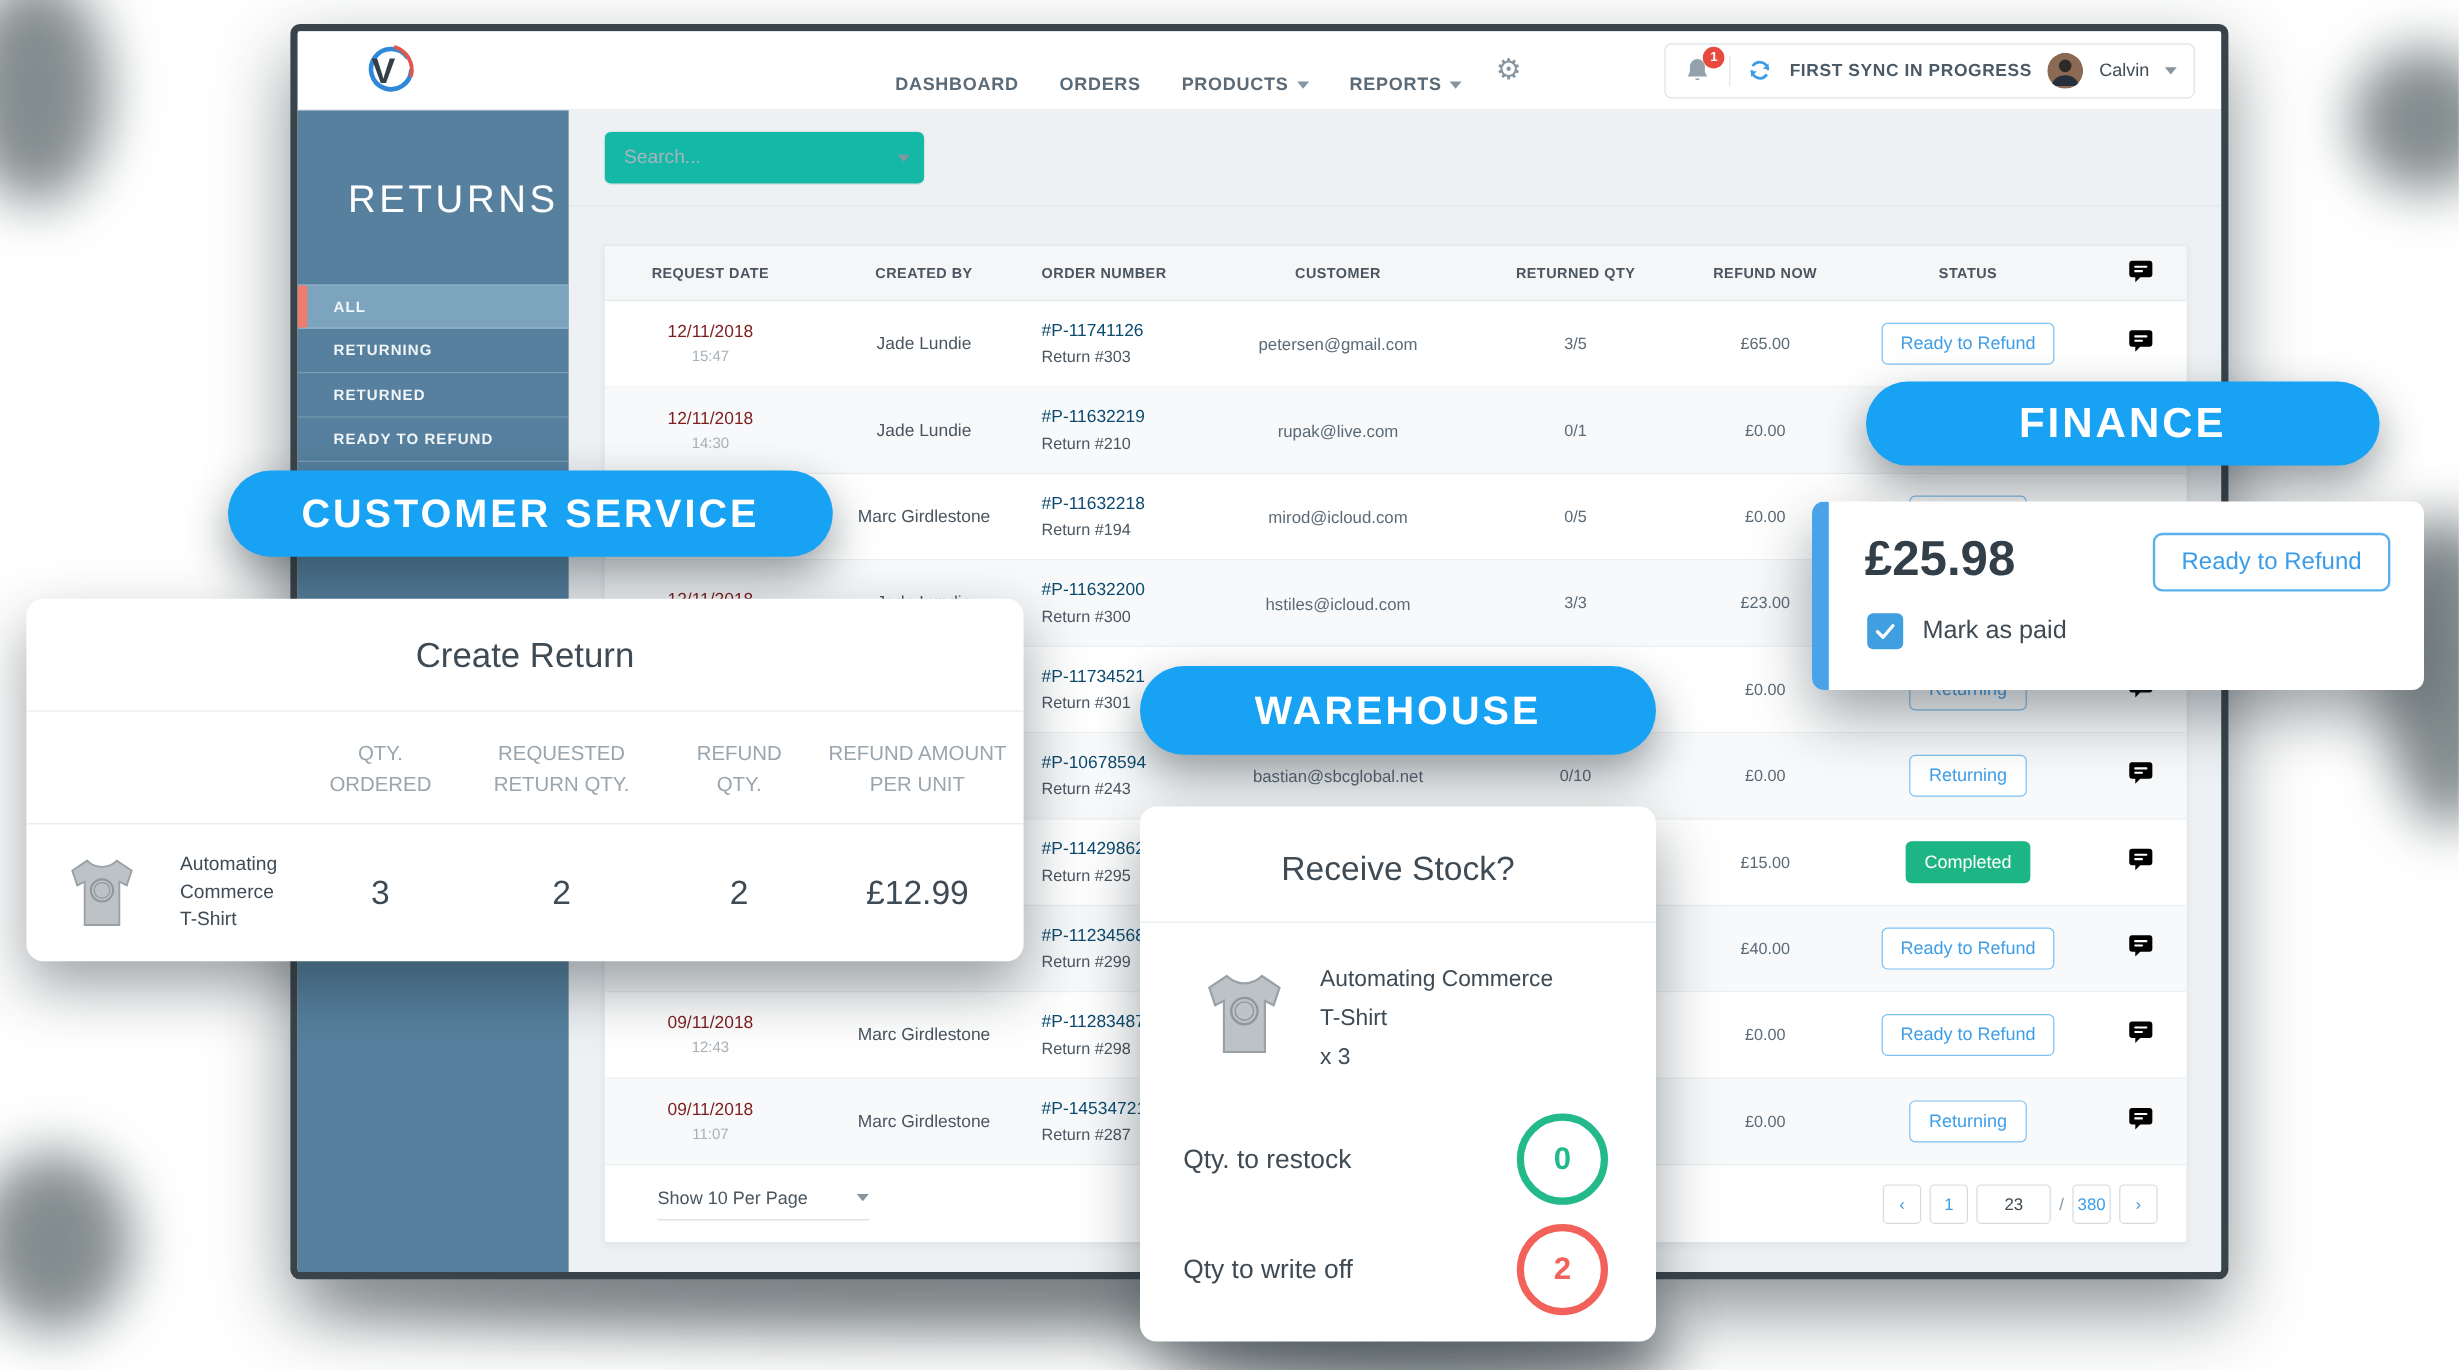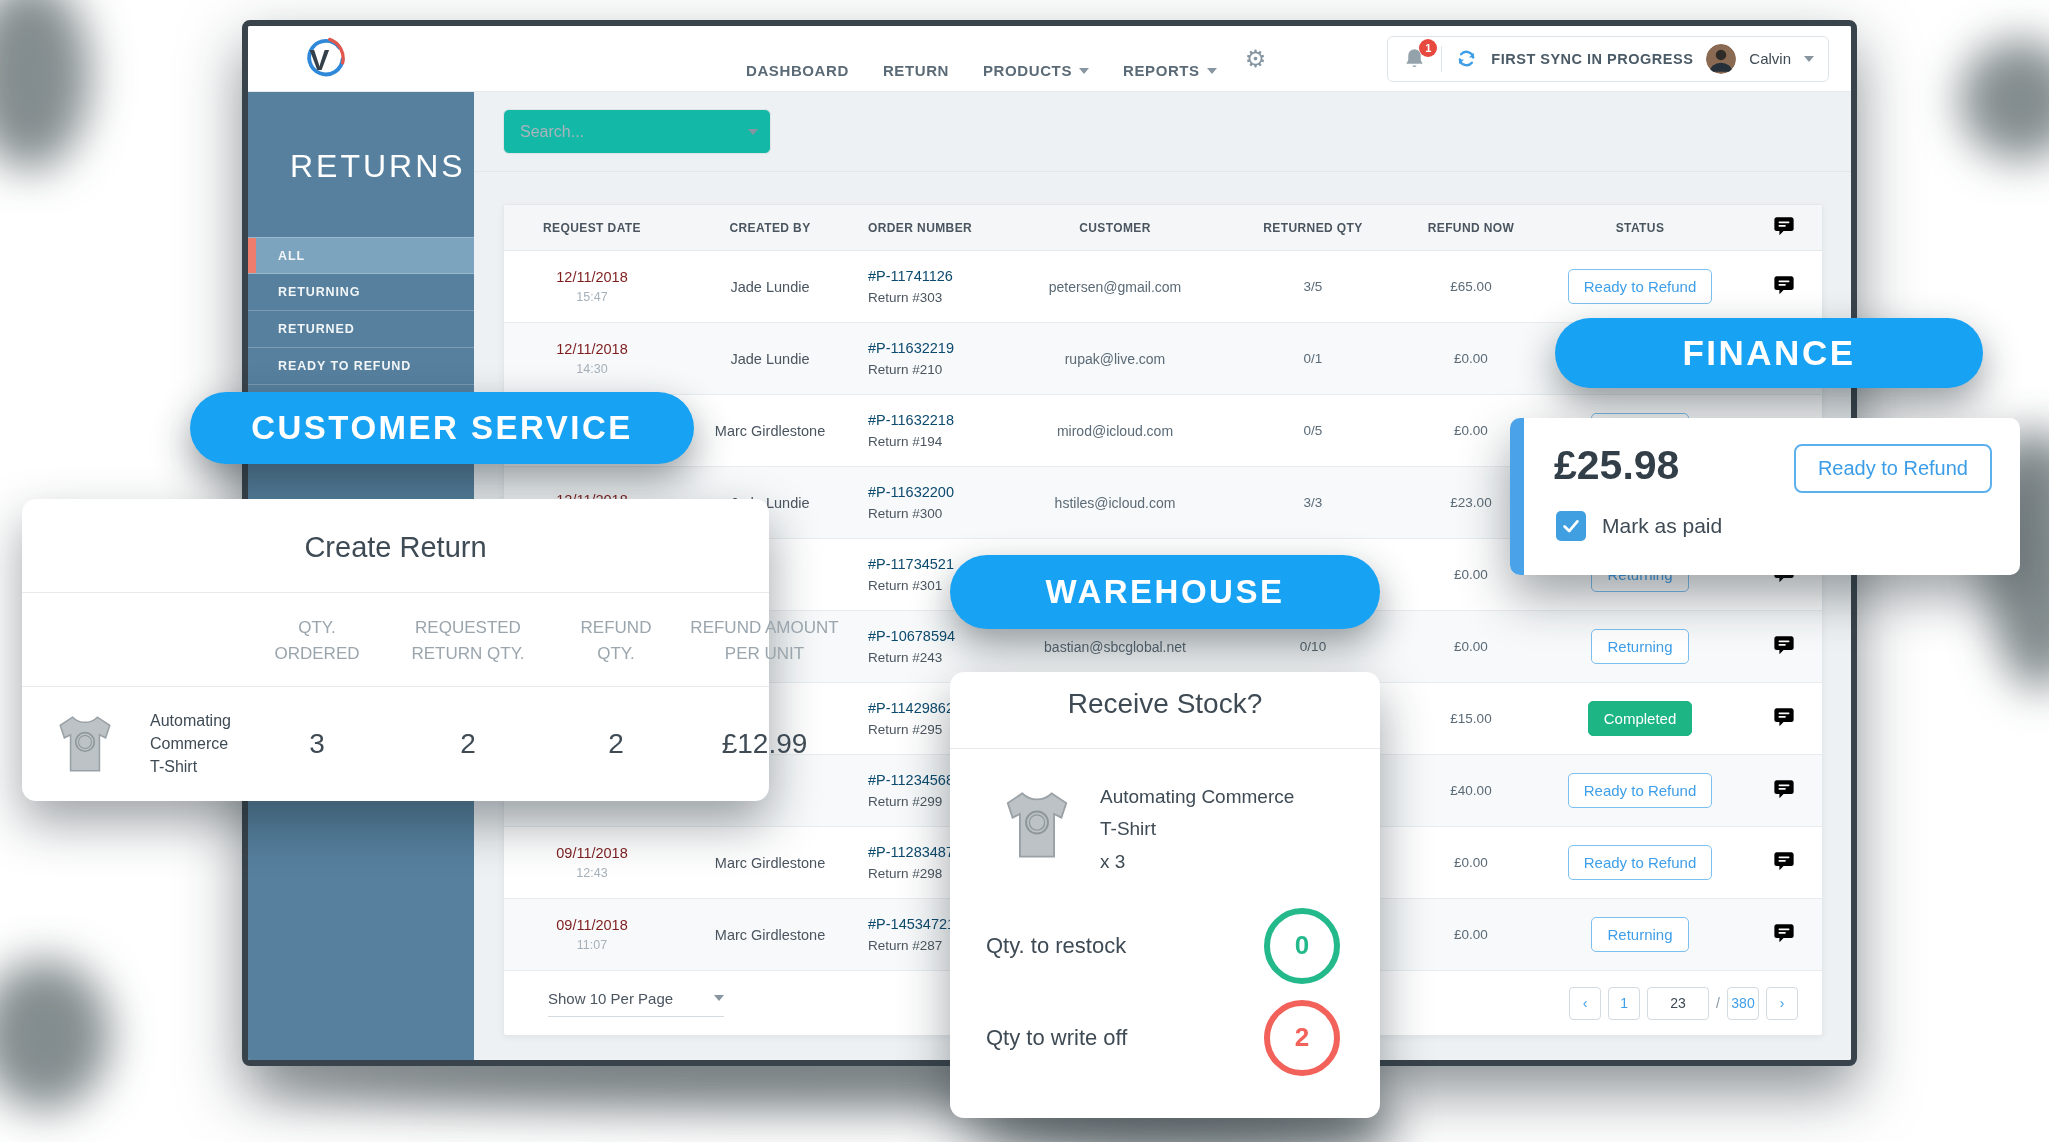--- a/index.html
+++ b/index.html
@@ -107,21 +107,21 @@
     align-items:center; justify-content:center; font-weight:bold; letter-spacing:2.5px; z-index:4;
     box-shadow:0 16px 38px rgba(23,35,42,.45); }
   .pill.cs { left:190px; top:392px; width:504px; height:72px; font-size:33px; }
   .pill.fin { left:1555px; top:318px; width:428px; height:70px; font-size:35px; }
   .pill.wh { left:950px; top:555px; width:430px; height:74px; font-size:33px; }
 
   .card { position:absolute; background:#ffffff; border-radius:14px; z-index:5;
     box-shadow:0 22px 50px rgba(23,35,42,.42); }
 
   
-  .cr { left:22px; top:499px; width:747px; height:302px; }
+  .cr { left:22px; top:499px; width:831px; height:302px; }
   .cr-title { text-align:center; font-size:29px; color:#3e4a54; padding-top:32px; }
   .cr-hr { height:1px; background:#e6eaed; margin-top:28px; }
   .cr-grid { display:grid; grid-template-columns:232px 126px 176px 120px 177px; align-items:center; }
   .cr-heads { padding:22px 0 18px 0; }
   .cr-h { font-size:17px; color:#9aa5ad; text-align:center; line-height:1.55; }
   .cr-hr2 { height:1px; background:#e6eaed; }
   .cr-row { padding:18px 0 10px 0; }
   .cr-prod { display:flex; align-items:center; gap:32px; padding-left:30px; }
   .cr-prod svg { width:66px; height:78px; flex:0 0 auto; }
   .cr-pname { font-size:16px; color:#3e4a54; line-height:1.45; }
@@ -134,21 +134,21 @@
   .fc-btn { position:absolute; right:28px; top:26px; font-size:20px; color:#3b9de8;
     border:2px solid #5cb0ec; border-radius:8px; padding:11px 22px; background:#fff; cursor:pointer;
     font-family:"Liberation Sans", sans-serif; }
   .fc-check { position:absolute; left:46px; top:93px; display:flex; align-items:center; gap:16px; cursor:pointer; }
   .fc-box { width:30px; height:30px; background:#3f9fe0; border-radius:5px; display:flex;
     align-items:center; justify-content:center; }
   .fc-label { font-size:21px; color:#3e4a54; }
 
   
   .rs { left:950px; top:672px; width:430px; height:446px; z-index:6; }
-  .rs-title { text-align:center; font-size:28px; color:#3e4a54; padding-top:16px; }
+  .rs-title { text-align:center; font-size:28px; color:#3e4a54; padding-top:36px; }
   .rs-hr { height:1px; background:#e6eaed; margin-top:28px; }
   .rs-prod { display:flex; align-items:flex-start; gap:24px; padding:30px 0 0 48px; }
   .rs-prod svg { width:78px; height:92px; flex:0 0 auto; }
   .rs-pname { font-size:19px; color:#3e4a54; line-height:1.7; padding-top:2px; }
   .rs-line { display:flex; align-items:center; justify-content:space-between; padding:0 40px 0 36px; }
   .rs-line.one { margin-top:30px; } .rs-line.two { margin-top:16px; }
   .rs-label { font-size:22px; color:#3e4a54; }
   .circ { width:76px; height:76px; border-radius:50%; display:flex; align-items:center;
     justify-content:center; font-size:26px; font-weight:bold; background:#fff; }
   .circ.green { border:6px solid #23b98b; color:#23b98b; }
@@ -186,21 +186,21 @@
       <svg class="logo" viewBox="0 0 48 48">
         <path d="M41 12 a17.5 17.5 0 1 0 3.5 12" stroke="#2f89d8" stroke-width="4" fill="none" stroke-linecap="round"></path>
         <path d="M31 3.5 a21 21 0 0 1 13.5 24.5" stroke="#e2574c" stroke-width="3.4" fill="none" stroke-linecap="round"></path>
         <text x="10" y="35" font-size="31" font-weight="bold" fill="#333f49" font-family="Liberation Sans, sans-serif">V</text>
       </svg>
       <div class="nav">
           <div class="nav-item">
             <span>DASHBOARD</span>
           </div>
           <div class="nav-item">
-            <span>RETURN</span>
+            <span>ORDERS</span>
           </div>
           <div class="nav-item">
             <span>PRODUCTS</span>
             <span class="caret"></span>
           </div>
           <div class="nav-item">
             <span>REPORTS</span>
             <span class="caret"></span>
           </div>
         </div>

